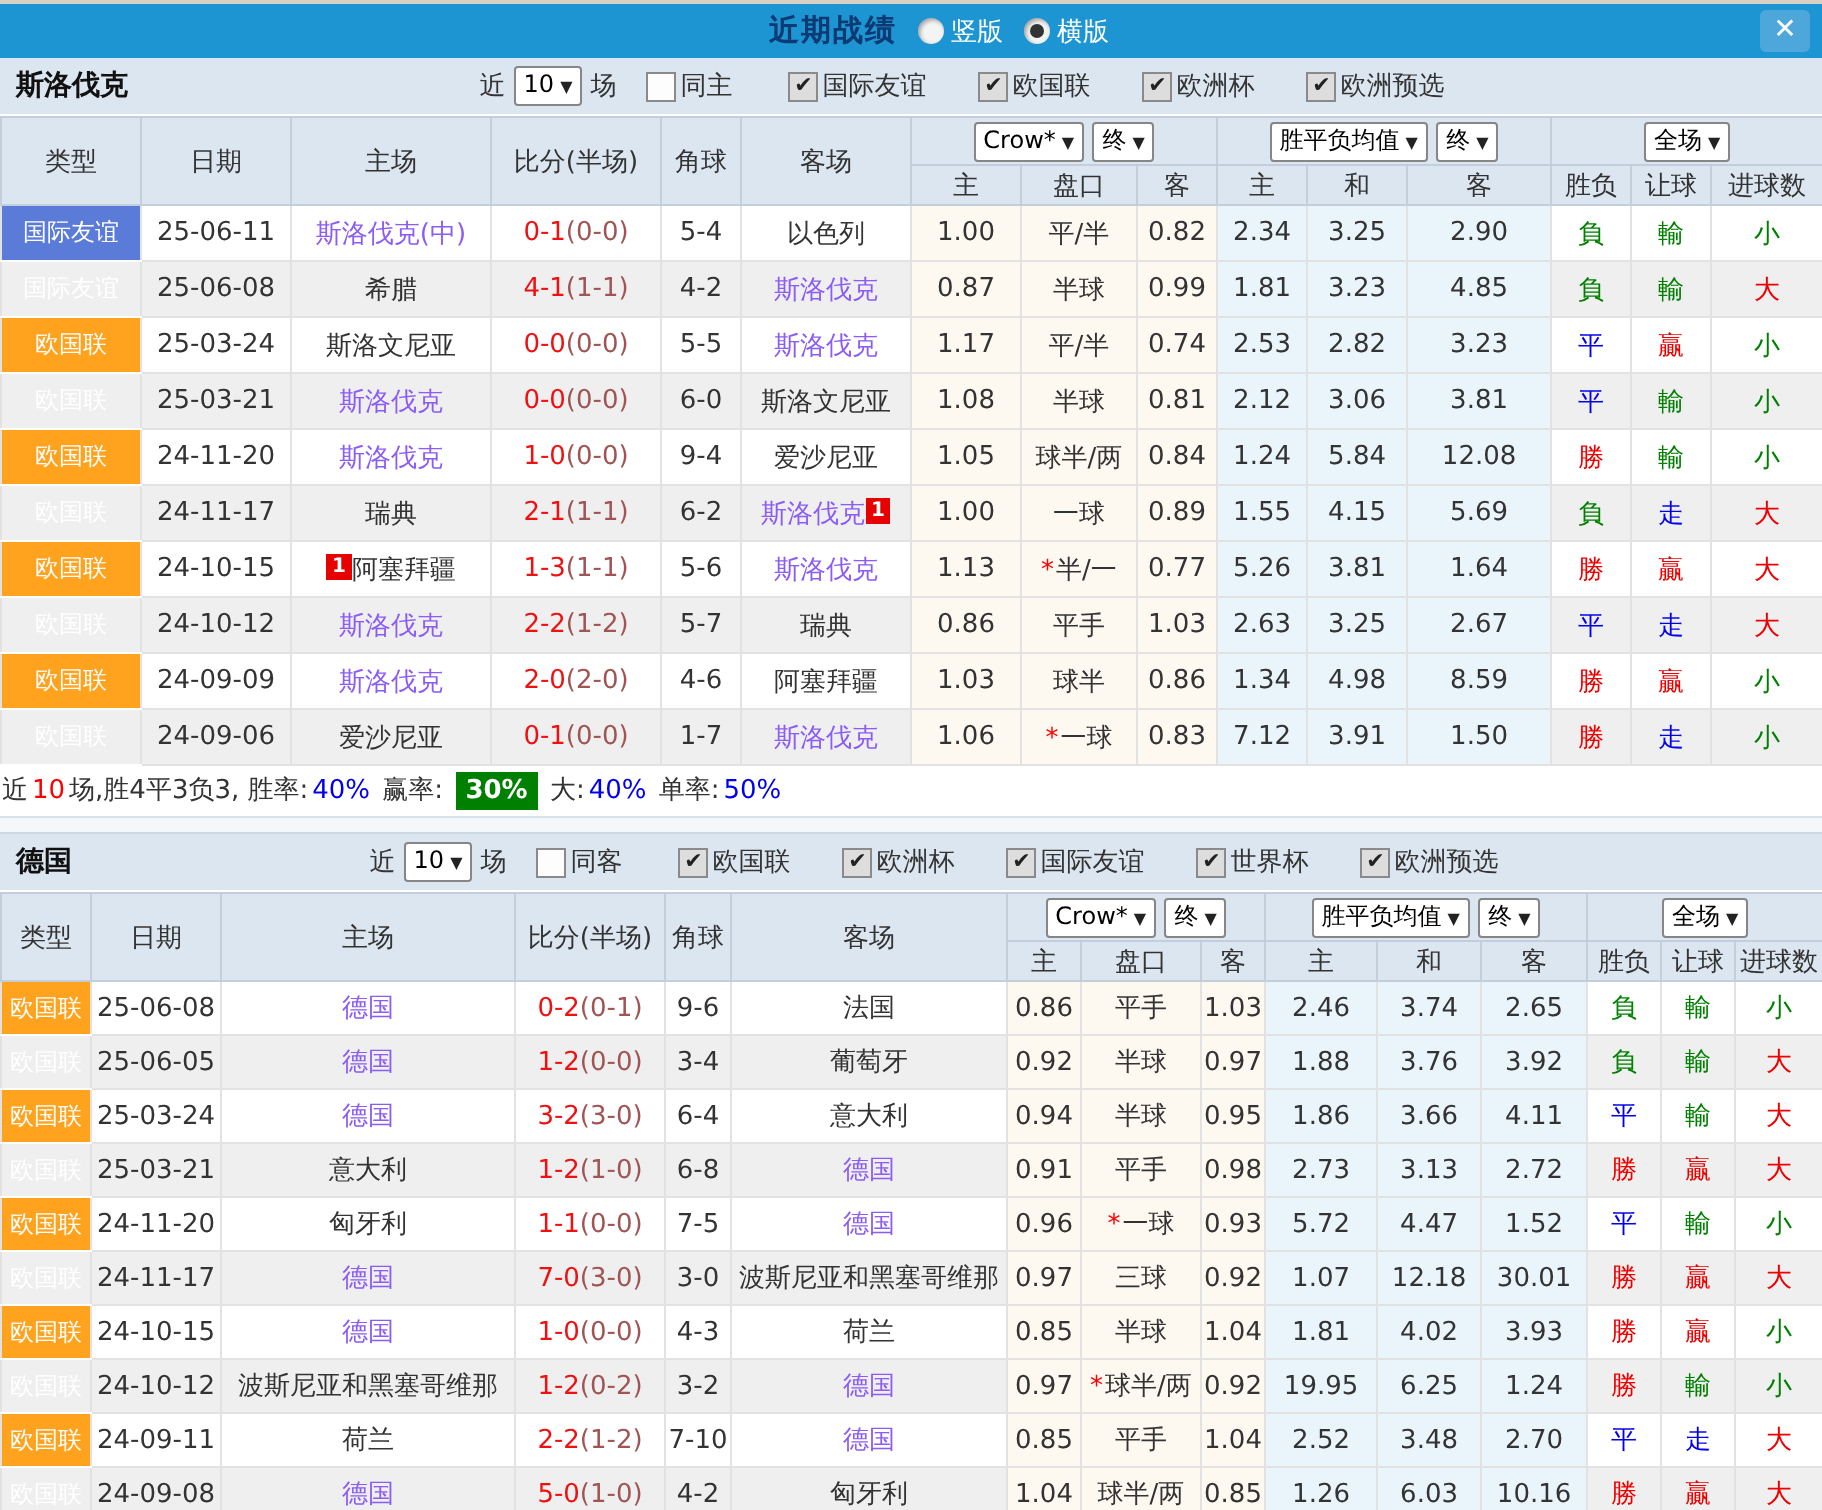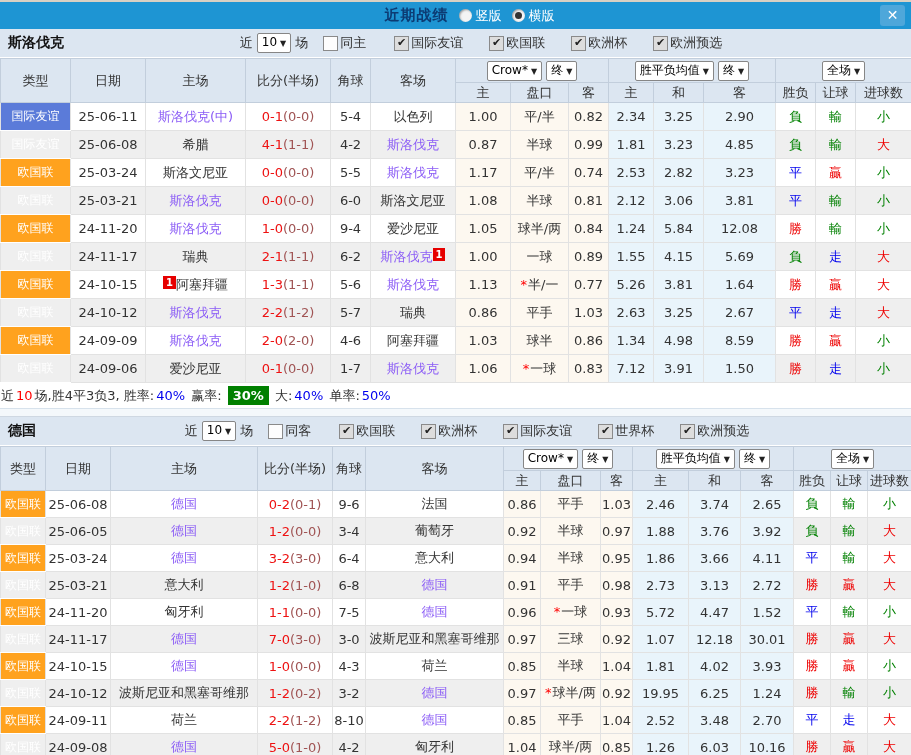--- a/index.html
+++ b/index.html
@@ -530,21 +530,21 @@
             <td class="avg">1.24</td>
             <td class="c-red">勝</td>
             <td class="c-green">輸</td>
             <td class="c-green">小</td>
           </tr>
           <tr>
             <td class="comp-orange">欧国联</td>
             <td>24-09-11</td>
             <td><span>荷兰</span></td>
             <td><span class="score">2-2</span><span class="half">(1-2)</span></td>
-            <td>8-10</td>
+            <td>7-10</td>
             <td><span class="team-self">德国</span></td>
             <td class="odds">0.85</td>
             <td class="odds">平手</td>
             <td class="odds">1.04</td>
             <td class="avg">2.52</td>
             <td class="avg">3.48</td>
             <td class="avg">2.70</td>
             <td class="c-blue">平</td>
             <td class="c-blue">走</td>
             <td class="c-red">大</td>

